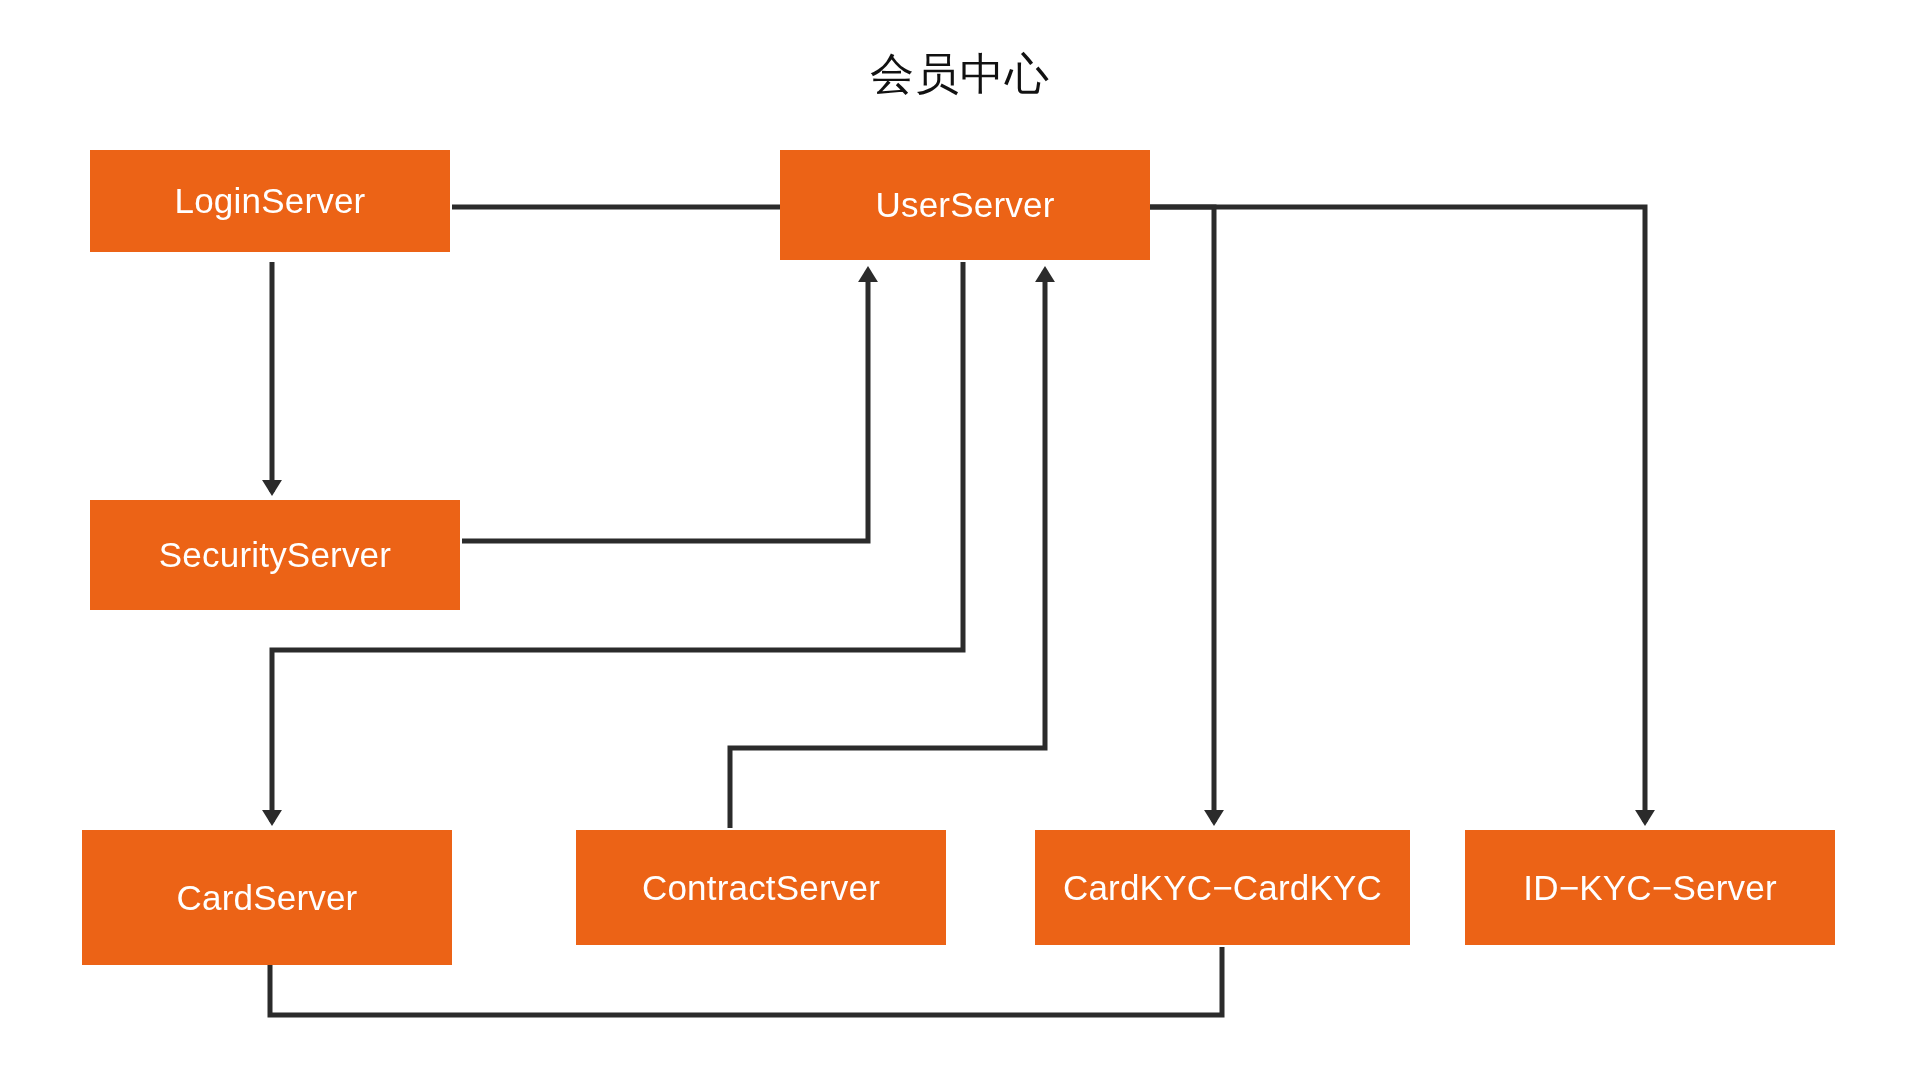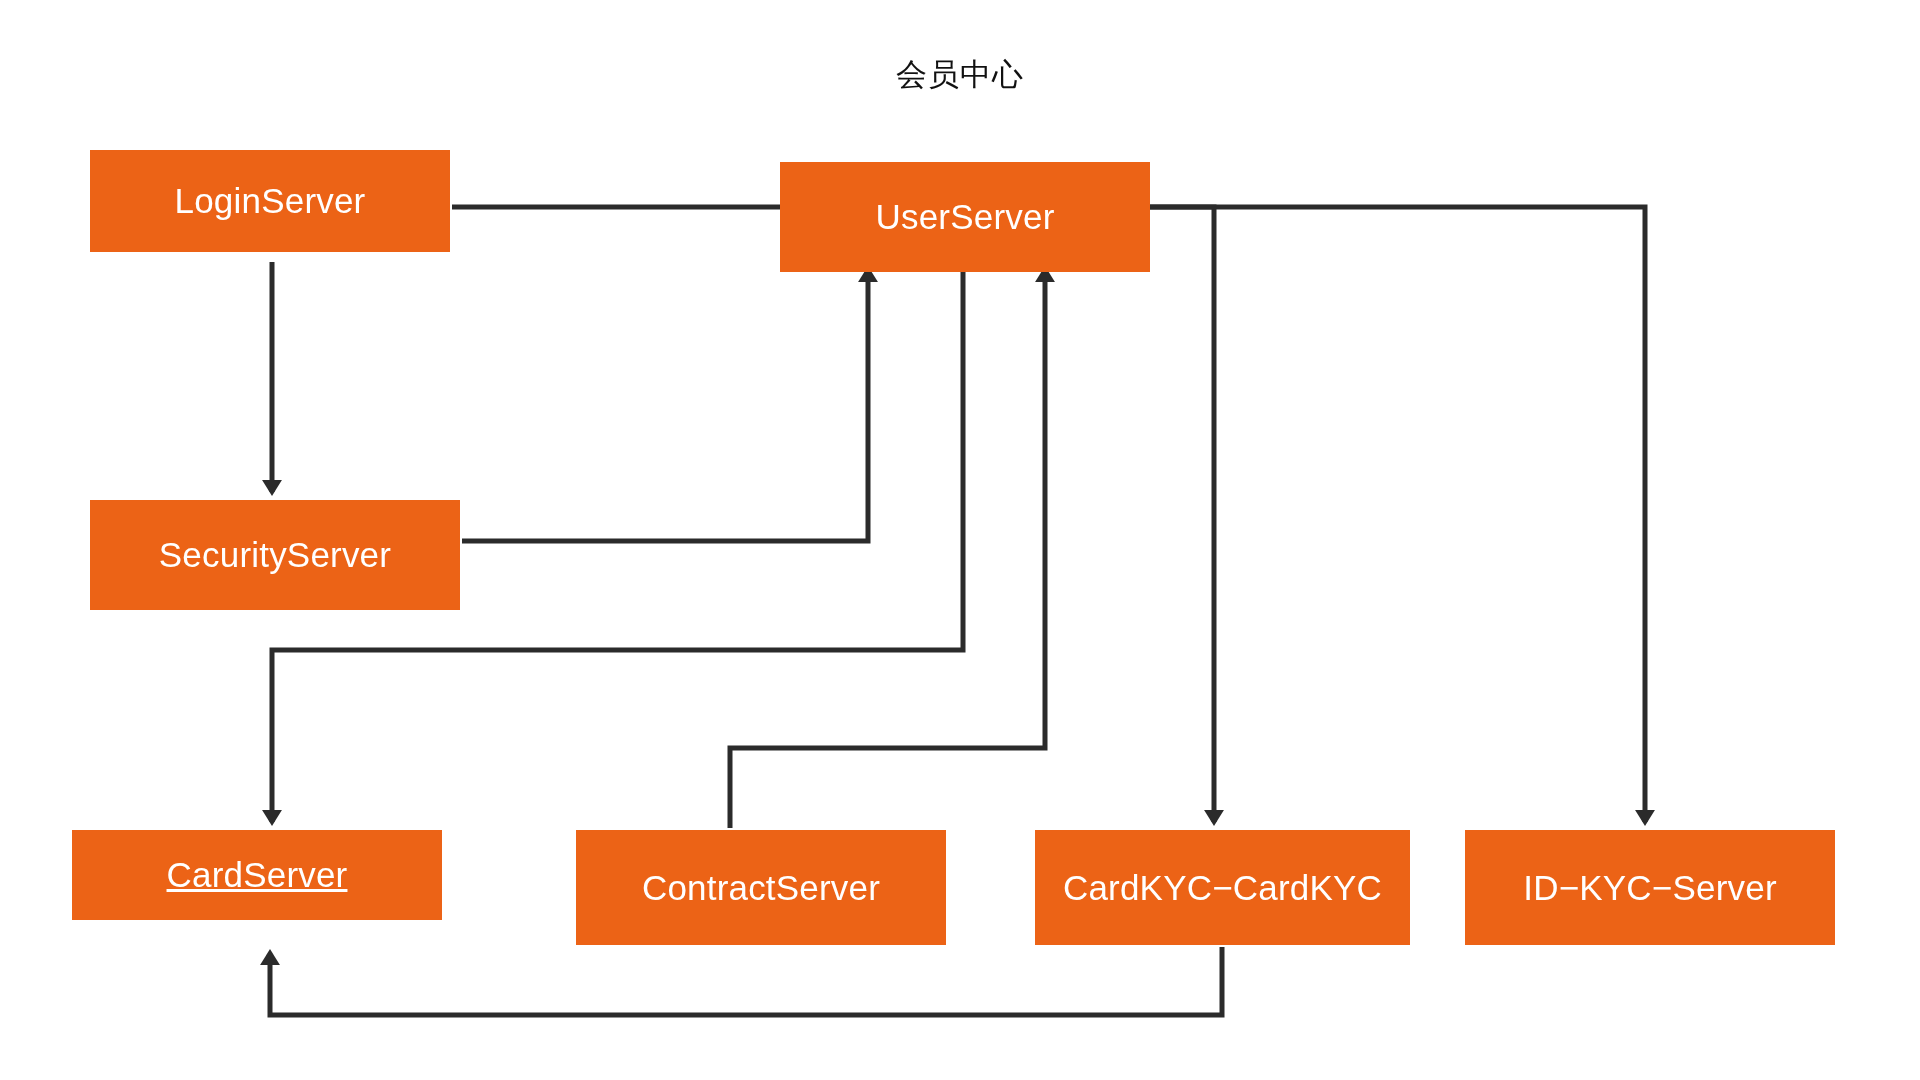--- a/index.html
+++ b/index.html
@@ -27,21 +27,21 @@
     width: 1920px;
     height: 1080px;
     pointer-events: none;
   }
   .diagram-title {
     position: absolute;
     left: 0;
     top: 44px;
     width: 1920px;
     text-align: center;
-    font-size: 31px;
+    font-size: 44px;
     line-height: 60px;
     color: #111111;
     font-family: "DejaVu Sans", "Liberation Sans", sans-serif;
     font-weight: 400;
     letter-spacing: 1px;
   }
   .node {
     position: absolute;
     box-sizing: border-box;
     background: #EC6316;
@@ -95,27 +95,27 @@
       <g>
         <path d="M 1222 947 L 1222 1015 L 270 1015 L 270 955" fill="none" stroke="#2B2B2B" stroke-width="5" stroke-linecap="butt" stroke-linejoin="miter"></path>
         <polygon points="270,949 260.08,965 279.92,965" fill="#2B2B2B"></polygon>
       </g>
     </svg>
 
   <div id="nodes">
       <div class="node" style="left: 90px; top: 150px; width: 360px; height: 102px; background: rgb(236, 99, 22); color: rgb(255, 255, 255);">
         <span>LoginServer</span>
       </div>
-      <div class="node" style="left: 780px; top: 162px; width: 370px; height: 110px; background: rgb(236, 99, 22); color: rgb(255, 255, 255);">
+      <div class="node" style="left: 780px; top: 150px; width: 370px; height: 110px; background: rgb(236, 99, 22); color: rgb(255, 255, 255);">
         <span>UserServer</span>
       </div>
       <div class="node" style="left: 90px; top: 500px; width: 370px; height: 110px; background: rgb(236, 99, 22); color: rgb(255, 255, 255);">
         <span>SecurityServer</span>
       </div>
-      <div class="node" style="left: 72px; top: 830px; width: 370px; height: 90px; background: rgb(236, 99, 22); color: rgb(255, 255, 255); text-decoration: underline;">
+      <div class="node" style="left: 82px; top: 830px; width: 370px; height: 135px; background: rgb(236, 99, 22); color: rgb(255, 255, 255);">
         <span>CardServer</span>
       </div>
       <div class="node" style="left: 550px; top: 830px; width: 370px; height: 115px; background: rgb(236, 99, 22); color: rgb(255, 255, 255); margin-left: 26px;">
         <span>ContractServer</span>
       </div>
       <div class="node" style="left: 1035px; top: 830px; width: 375px; height: 115px; background: rgb(236, 99, 22); color: rgb(255, 255, 255);">
         <span>CardKYC−CardKYC</span>
       </div>
       <div class="node" style="left: 1465px; top: 830px; width: 370px; height: 115px; background: rgb(236, 99, 22); color: rgb(255, 255, 255);">
         <span>ID−KYC−Server</span>

